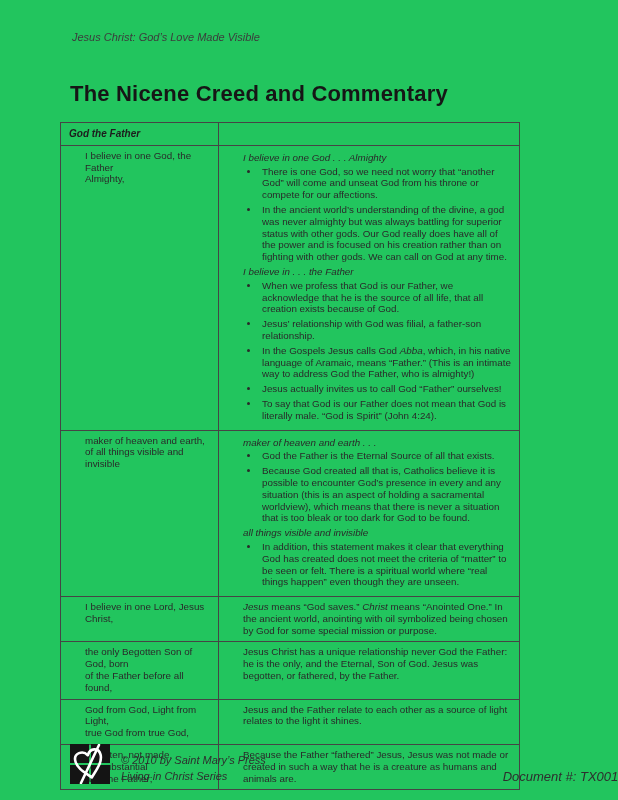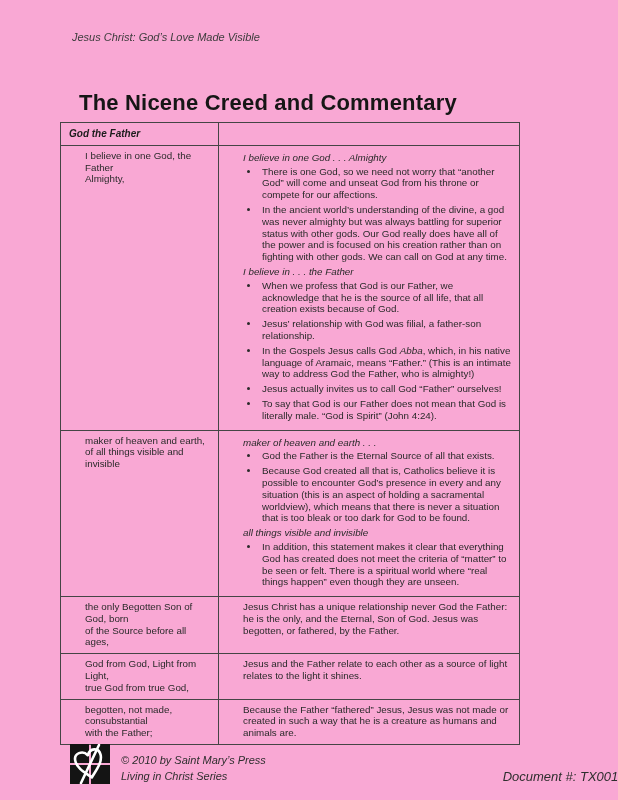--- a/index.html
+++ b/index.html
@@ -1,27 +1,27 @@
 <!DOCTYPE html>
 <html><head>
 <meta charset="utf-8">
 <style>
   html,body{margin:0;padding:0;}
   body{
     width:618px;height:800px;background:#ffffff;position:relative;
     font-family:"Liberation Sans", sans-serif;color:#2a2a2a;
     -webkit-font-smoothing:antialiased;
   }
-  .page{position:absolute;inset:0;background:#f9a8d4;overflow:hidden;}
+  .page{position:absolute;inset:0;background:#22c55e;overflow:hidden;}
   .running-head{
     position:absolute;left:72px;top:31px;
     font-style:italic;font-size:11px;color:#3c3c3c;
   }
   .page-title{
-    position:absolute;left:70px;top:81px;margin:9px;
+    position:absolute;left:70px;top:81px;margin:0;
     font-size:22px;font-weight:bold;color:#161616;letter-spacing:0.2px;
   }
   table.creed-table{
     position:absolute;left:60px;top:122px;width:460px;
     border-collapse:collapse;table-layout:fixed;
     font-size:9.8px;line-height:11.8px;color:#2a2a2a;
   }
   .creed-table td{
     border:1px solid #454545;vertical-align:top;
     padding:4px 8px 5px 24px;
@@ -89,22 +89,28 @@
               <li>God the Father is the Eternal Source of all that exists.</li>
               <li>Because God created all that is, Catholics believe it is possible to encounter God’s presence in every and any situation (this is an aspect of holding a sacramental worldview), which means that there is never a situation that is too bleak or too dark for God to be found.</li>
             </ul>
             <div class="subhead">all things visible and invisible</div>
             <ul class="bullets">
               <li>In addition, this statement makes it clear that everything God has created does not meet the criteria of “matter” to be seen or felt. There is a spiritual world where “real things happen” even though they are unseen.</li>
             </ul>
           </td>
         </tr>
         <tr>
+          <td class="creed-cell">I believe in one Lord, Jesus Christ,</td>
+          <td class="comm-cell">
+            <div class="para"><i>Jesus</i> means “God saves.” <i>Christ</i> means “Anointed One.” In the ancient world, anointing with oil symbolized being chosen by God for some special mission or purpose.</div>
+          </td>
+        </tr>
+        <tr>
           <td class="creed-cell">the only Begotten Son of God, born
-of the Source before all ages,</td>
+of the Father before all found,</td>
           <td class="comm-cell">
             <div class="para">Jesus Christ has a unique relationship never God the Father: he is the only, and the Eternal, Son of God. Jesus was begotten, or fathered, by the Father.</div>
           </td>
         </tr>
         <tr>
           <td class="creed-cell">God from God, Light from Light,
 true God from true God,</td>
           <td class="comm-cell">
             <div class="para">Jesus and the Father relate to each other as a source of light relates to the light it shines.</div>
           </td>

